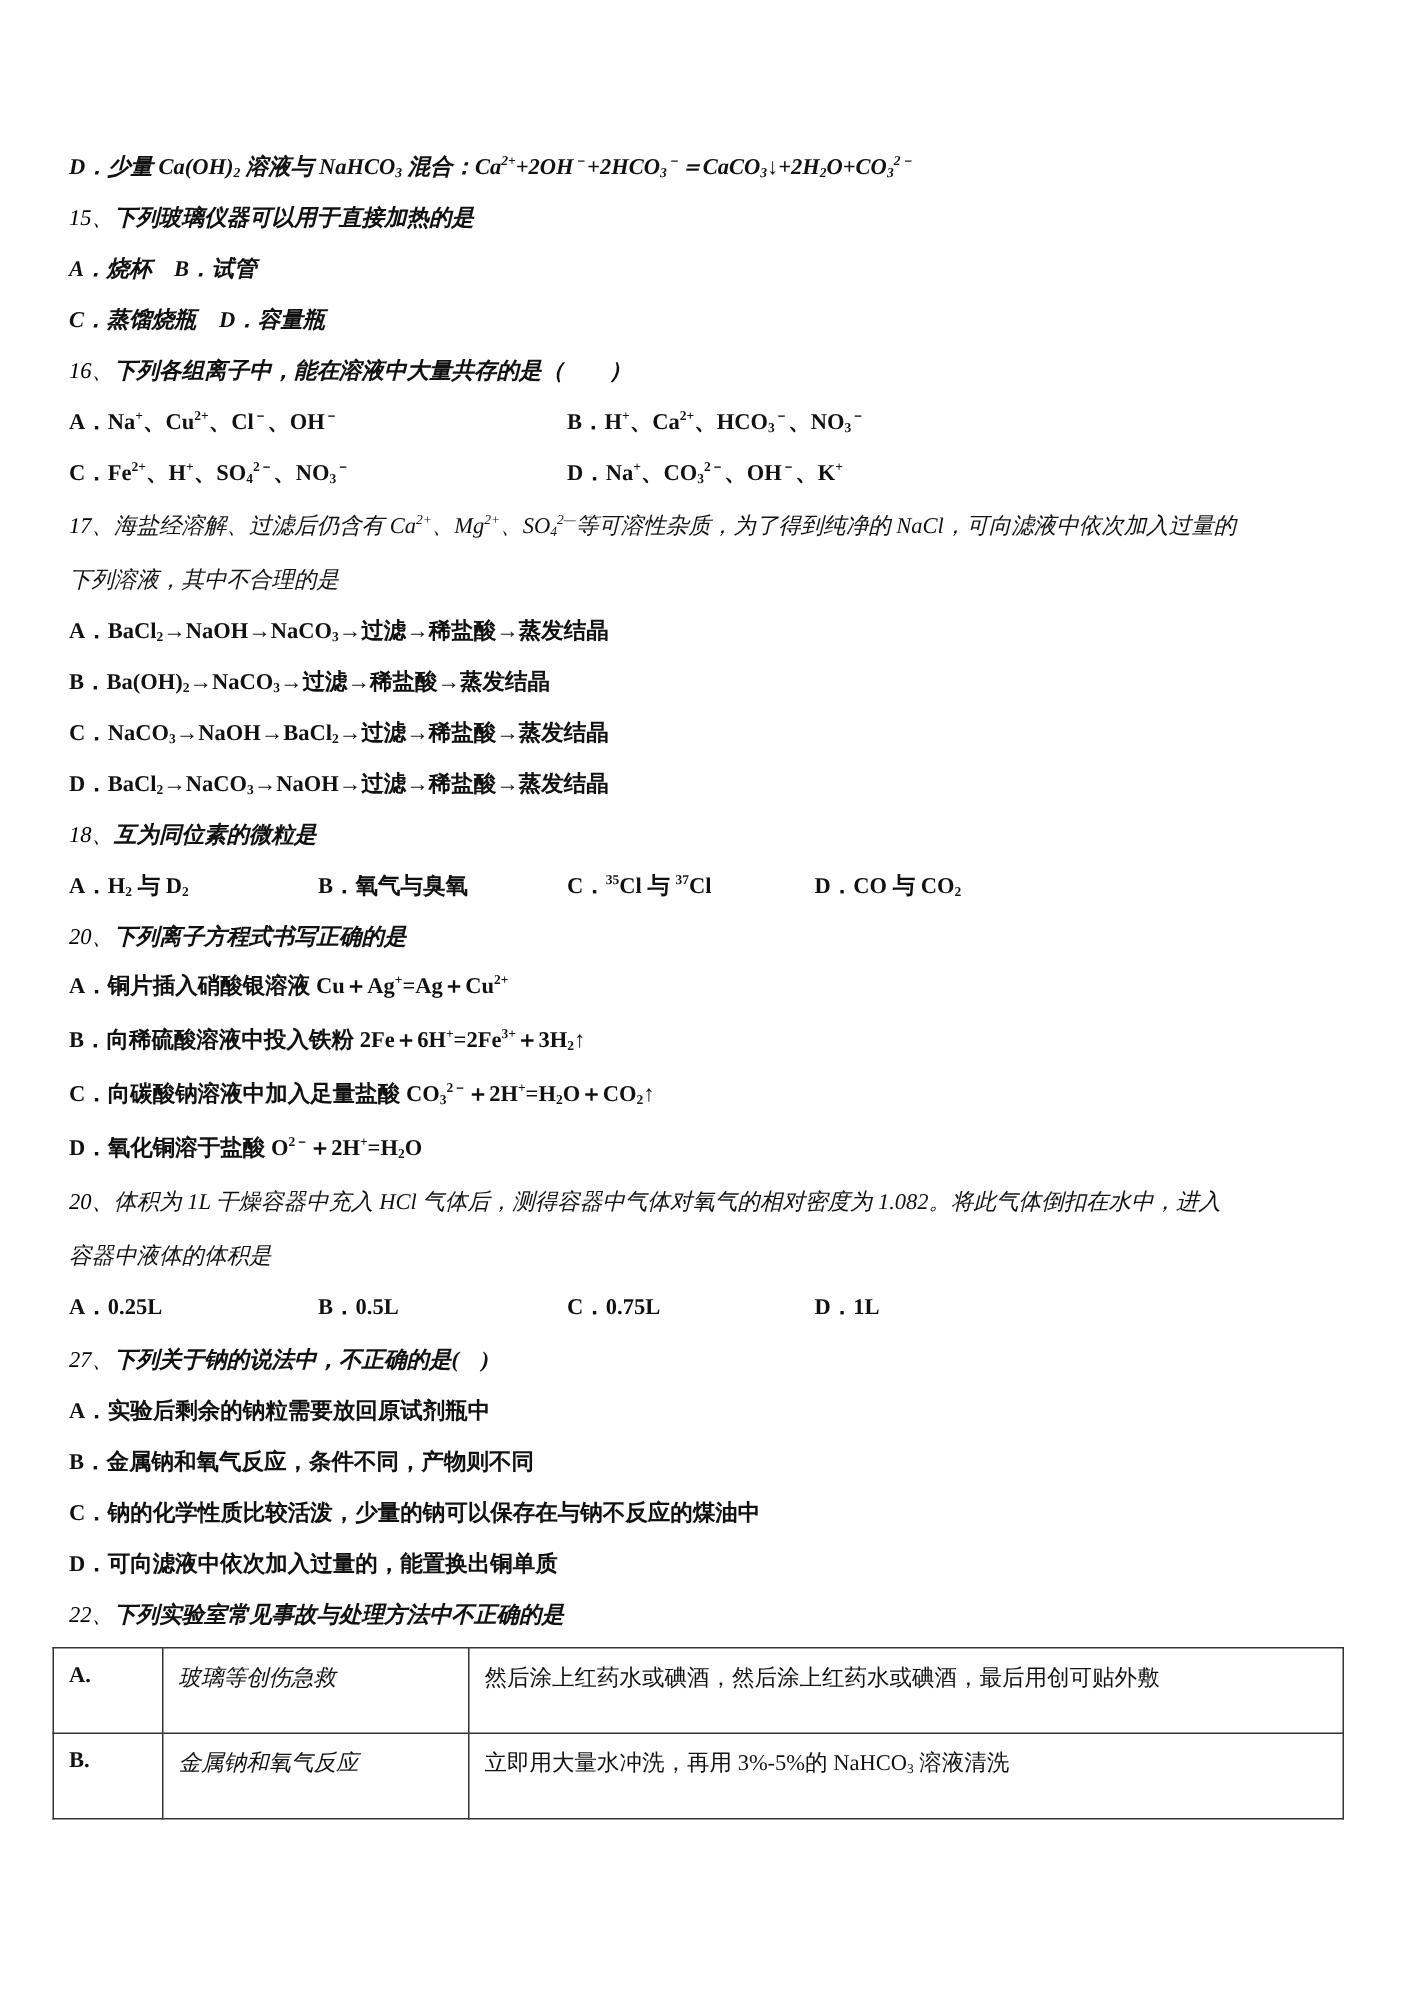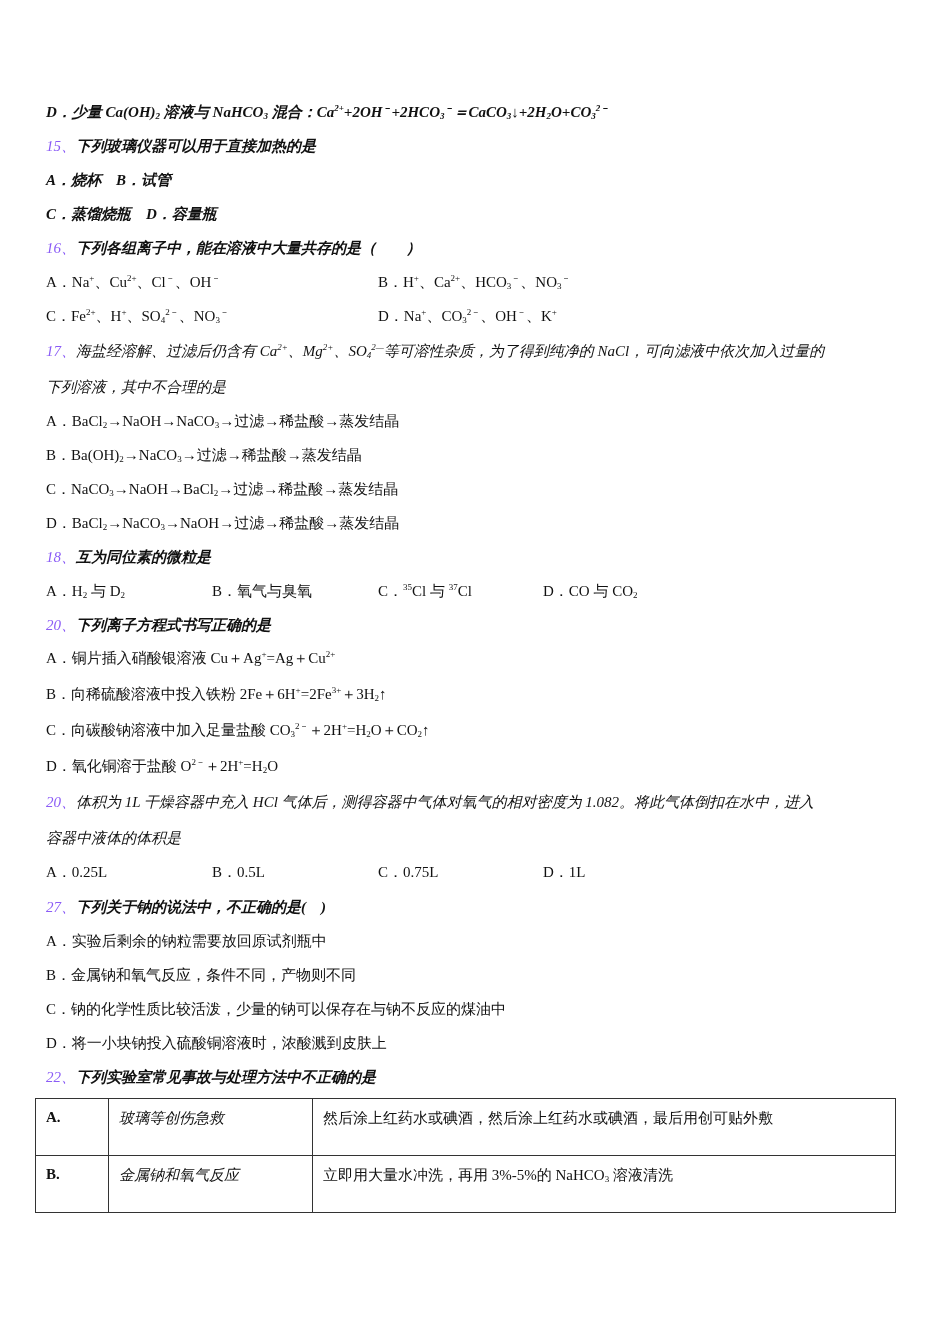--- a/index.html
+++ b/index.html
@@ -5,22 +5,22 @@
   html, body { margin: 0; padding: 0; background: #ffffff; }
   body {
     width: 950px; height: 1344px; position: relative; overflow: hidden;
     font-family: "Liberation Serif", "DejaVu Serif", serif;
     color: #111;
   }
   .line {
     position: absolute; left: 46px; white-space: nowrap;
     font-size: 15px; line-height: 20px; font-weight: bold; font-style: italic;
   }
-  .qnum { font-weight: normal; color: #8b5cf6; }
-  .opt { position: absolute; white-space: nowrap; font-size: 15px; line-height: 20px; font-weight: normal; }
+  .qnum { font-weight: normal; color: #000000; }
+  .opt { position: absolute; white-space: nowrap; font-size: 15px; line-height: 20px; font-weight: bold; }
   sup { font-size: 9px; vertical-align: 6px; line-height: 0; }
   sub { font-size: 9px; vertical-align: -2px; line-height: 0; }
   table.acc {
     position: absolute; left: 35px; top: 1098px; width: 861px;
     border-collapse: collapse; font-size: 15px;
   }
   table.acc td {
     border: 1.5px solid #333; height: 46px; vertical-align: top;
     padding: 10px 10px 0 10px; font-family: "Liberation Serif", serif;
   }
@@ -85,21 +85,21 @@
 <div class="opt" style="top:862px;left:212px"><span>B．</span><span>0.5L</span></div>
 <div class="opt" style="top:862px;left:378px"><span>C．</span><span>0.75L</span></div>
 <div class="opt" style="top:862px;left:543px"><span>D．</span><span>1L</span></div>
 
 <div class="line" style="top:897px">
   <span class="qnum">27、</span><span>下列关于钠的说法中，不正确的是(　)</span>
 </div>
 <div class="opt" style="top:931px;left:46px"><span>A．</span><span>实验后剩余的钠粒需要放回原试剂瓶中</span></div>
 <div class="opt" style="top:965px;left:46px"><span>B．</span><span>金属钠和氧气反应，条件不同，产物则不同</span></div>
 <div class="opt" style="top:999px;left:46px"><span>C．</span><span>钠的化学性质比较活泼，少量的钠可以保存在与钠不反应的煤油中</span></div>
-<div class="opt" style="top:1033px;left:46px"><span>D．</span><span>将一小块钠投入硫酸铜溶液时，浓酸溅到皮肤上</span></div>
+<div class="opt" style="top:1033px;left:46px"><span>D．</span><span>可向滤液中依次加入过量的，能置换出铜单质</span></div>
 
 <div class="line" style="top:1067px">
   <span class="qnum">22、</span><span>下列实验室常见事故与处理方法中不正确的是</span>
 </div>
 <table class="acc">
   <tbody>
       <tr>
     <td class="c0">A.</td>
     <td class="c1">玻璃等创伤急救</td>
     <td>然后涂上红药水或碘酒，然后涂上红药水或碘酒，最后用创可贴外敷</td>

